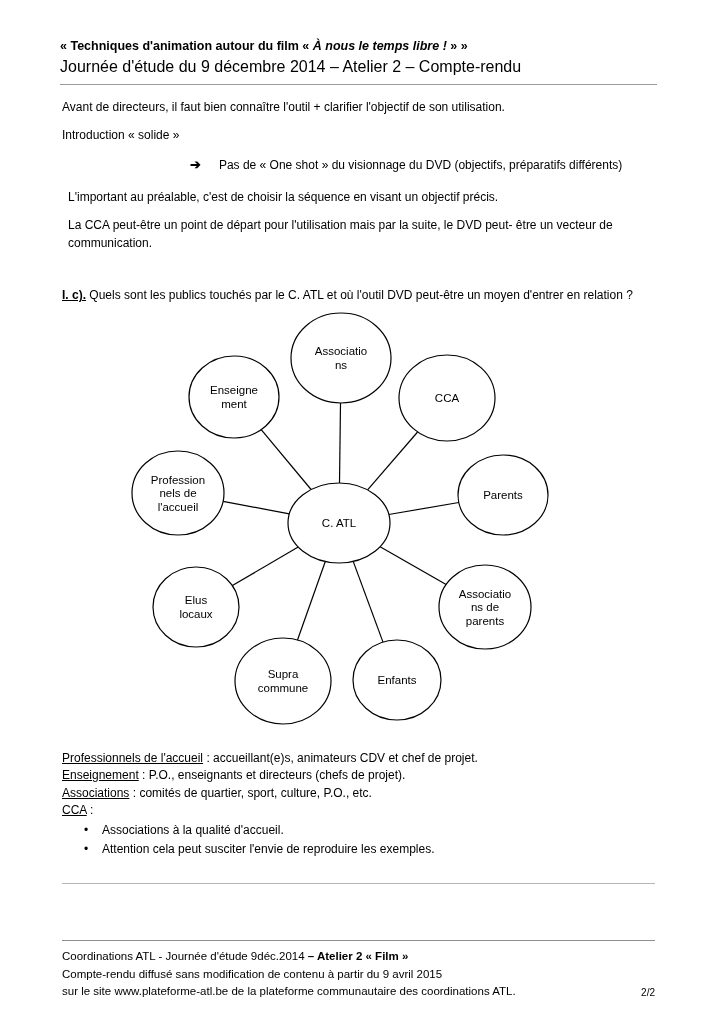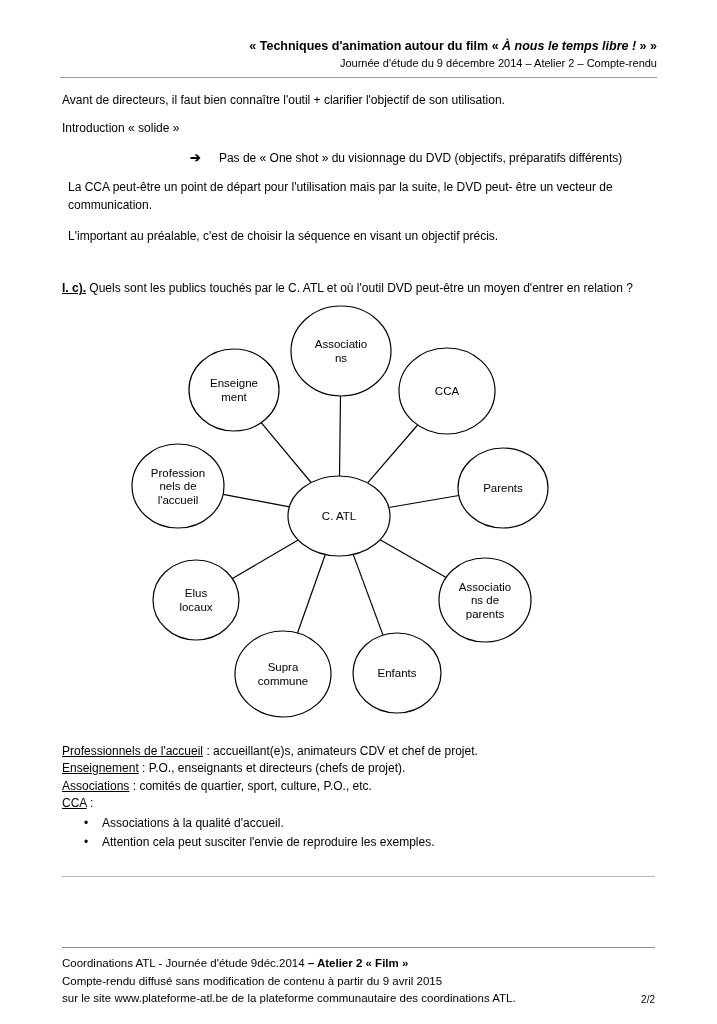--- a/index.html
+++ b/index.html
@@ -18,32 +18,32 @@
   .page {
     position: relative;
     width: 717px;
     height: 1024px;
     box-sizing: border-box;
   }
 
   
   .header {
     padding: 38px 60px 0 60px;
-    text-align: right;
+    text-align: left;
   }
   .header-line1 {
     font-size: 12.5px;
     font-weight: bold;
     line-height: 1.35;
   }
   .header-line1 .italic {
     font-style: italic;
   }
   .header-line2 {
-    font-size: 11px;
+    font-size: 16px;
     line-height: 1.4;
     margin-top: 1px;
   }
   .header-rule {
     margin: 6px 60px 0 60px;
     border-bottom: 1px solid #9a9a9a;
   }
 
   
   .content {
@@ -125,21 +125,21 @@
   .bottom-rule {
     margin: 24px 62px 0 62px;
     border-bottom: 1px solid #b5b5b5;
   }
 
   
   .footer {
     position: absolute;
     left: 0;
     right: 0;
-    bottom: 17px;
+    bottom: 24px;
     padding: 0 62px;
     font-size: 11.5px;
     line-height: 1.5;
   }
   .footer-rule {
     border-bottom: 1px solid #8f8f8f;
     margin-bottom: 7px;
   }
   .footer .b {
     font-weight: bold;
@@ -166,22 +166,22 @@
   </div>
   <div class="header-rule"></div>
 
   <div class="content">
     <div class="para">Avant de directeurs, il faut bien connaître l'outil + clarifier l'objectif de son utilisation.</div>
     <div class="para tight">Introduction « solide »</div>
     <div class="arrow-row">
       <span class="arrow-glyph">➔</span>
       <span>Pas de « One shot » du visionnage du DVD (objectifs, préparatifs différents)</span>
     </div>
+    <div class="para indent-left">L'important au préalable, c'est de choisir la séquence en visant un objectif précis.</div>
     <div class="para tight indent-left">La CCA peut-être un point de départ pour l'utilisation mais par la suite, le DVD peut- être un vecteur de communication.</div>
-    <div class="para indent-left">L'important au préalable, c'est de choisir la séquence en visant un objectif précis.</div>
 
     <div class="question"><span class="ul">I. c).</span><span> Quels sont les publics touchés par le C. ATL et où l'outil DVD peut-être un moyen d'entrer en relation ?</span></div>
   </div>
 
   <div class="diagram-wrap">
     <svg width="717" height="440" viewBox="0 0 717 440">
       <g id="diagram-lines" stroke="#000" stroke-width="1.2" fill="none">
           <line x1="339.5" y1="175.0" x2="340.5" y2="95.0"></line>
           <line x1="367.6" y1="181.9" x2="417.6" y2="124.0"></line>
           <line x1="388.8" y1="206.5" x2="458.8" y2="194.5"></line>

